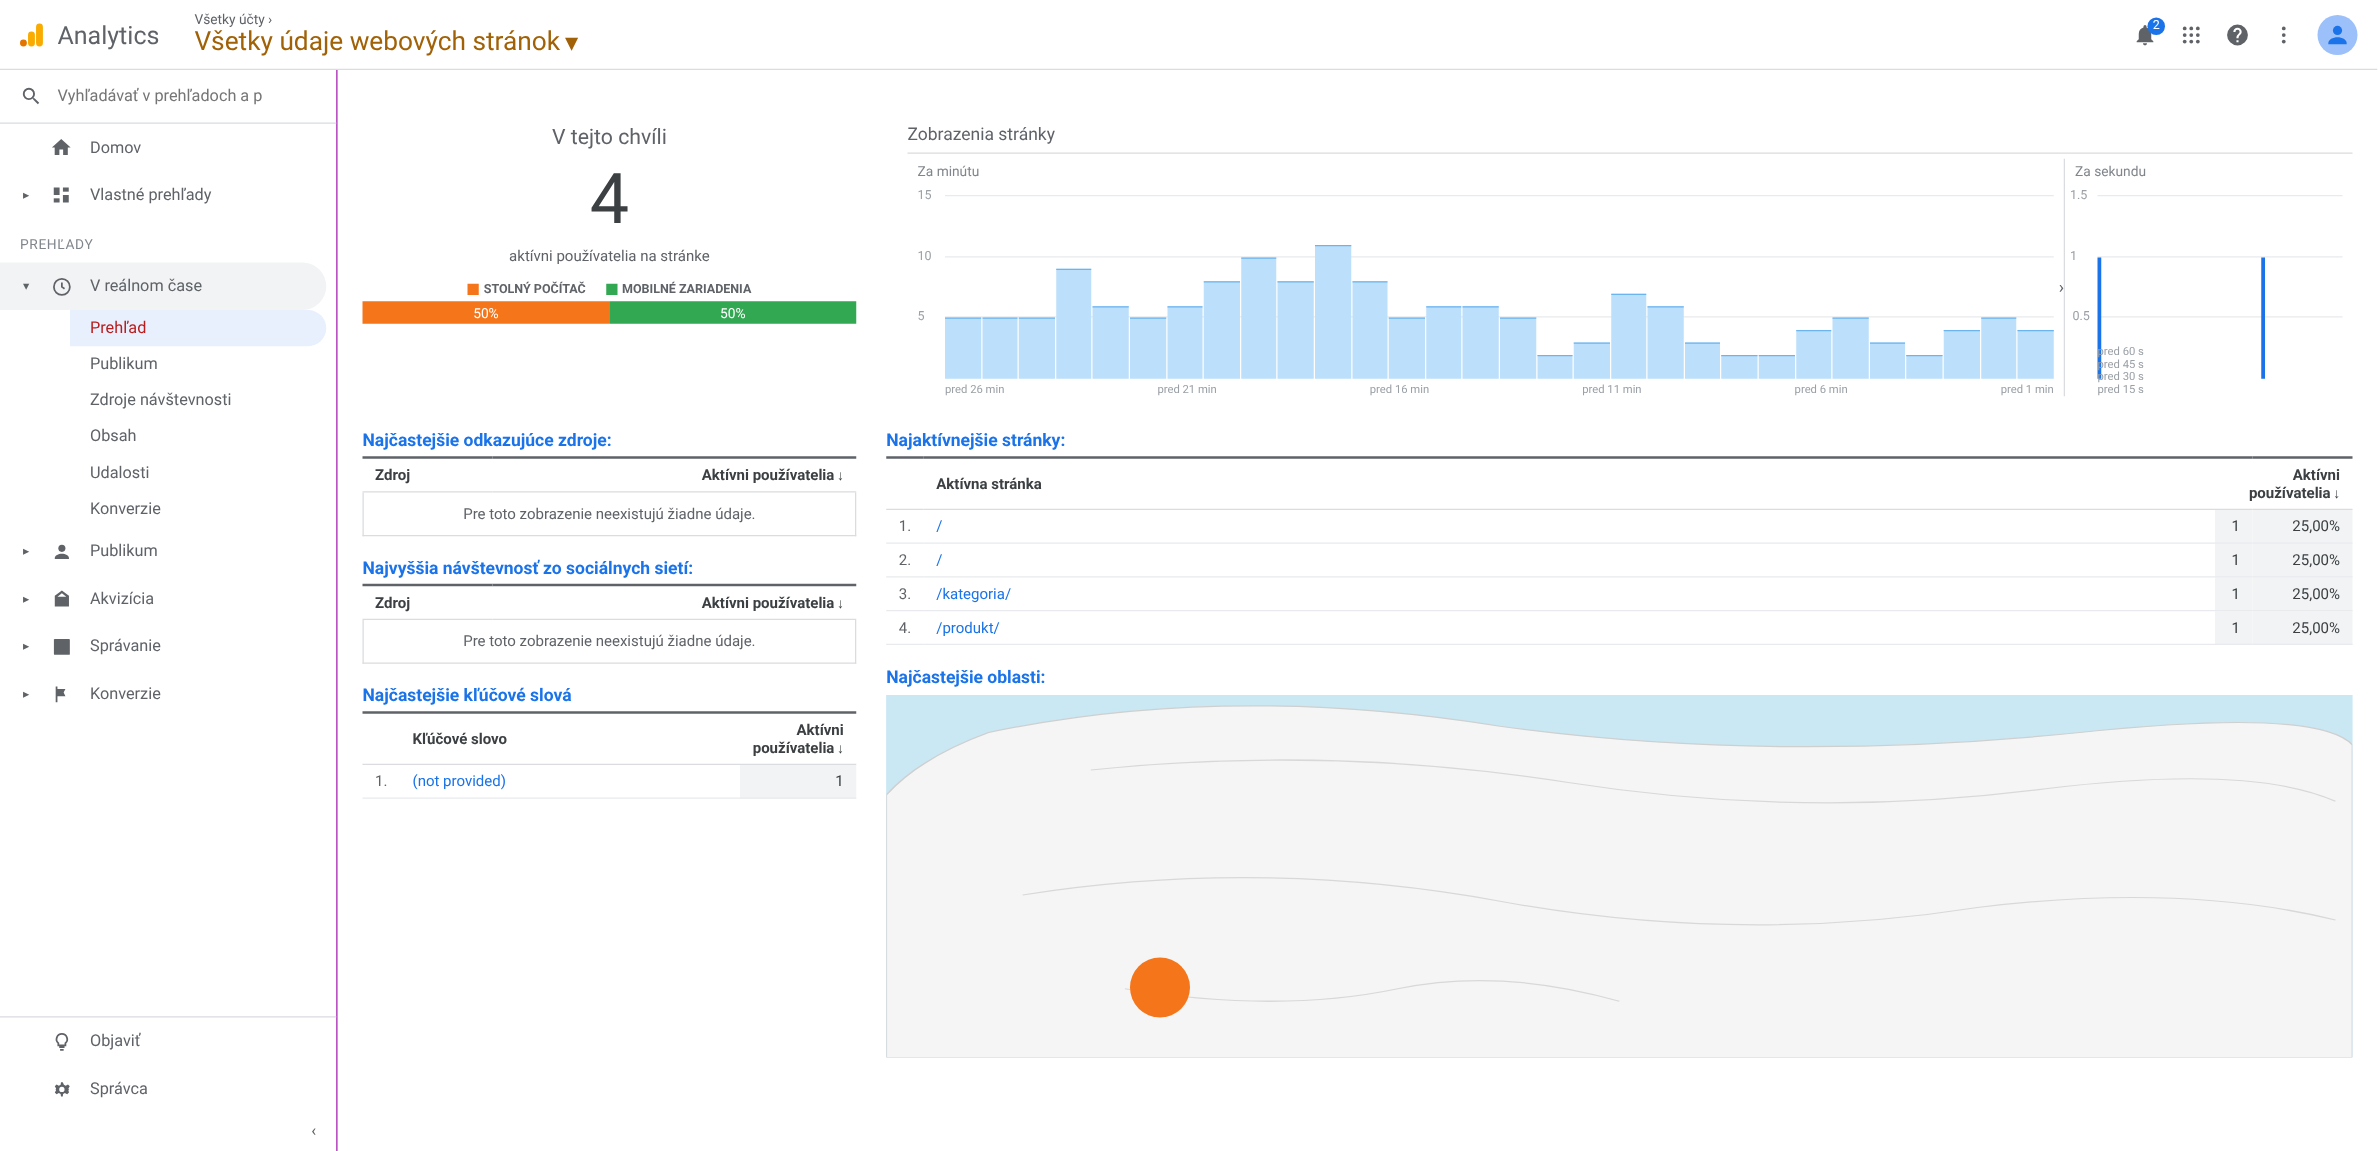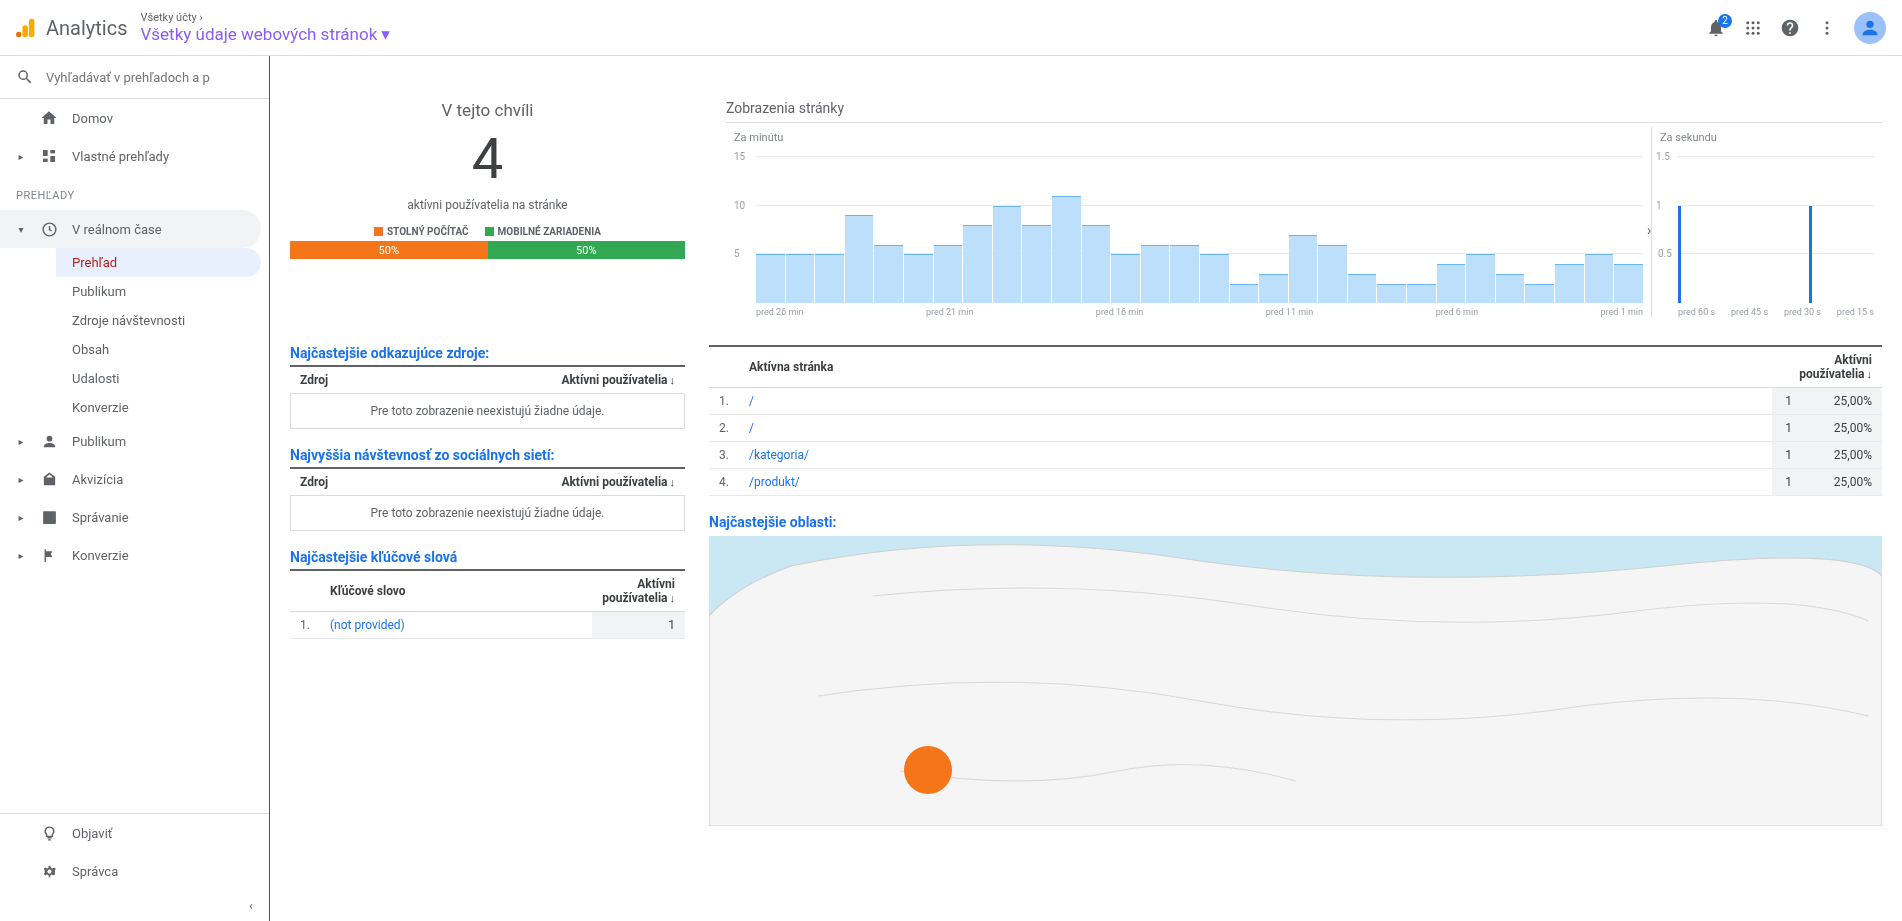--- a/index.html
+++ b/index.html
@@ -1,22 +1,22 @@
 <!DOCTYPE html>
 <html><head>
 <meta charset="utf-8">
 <style>
 * { margin: 0; padding: 0; box-sizing: border-box; font-family: Roboto, Arial, sans-serif; }
 body { background: #fff; color: #3c4043; font-size: 13px; overflow: hidden; }
 .header { display: flex; align-items: center; padding: 8px 16px; border-bottom: 1px solid #dadce0; height: 56px; }
-.logo { display: flex; align-items: center; gap: 8px; margin-right: 13px; }
+.logo { display: flex; align-items: center; gap: 8px; margin-right: 28px; }
 .logo-text { font-size: 20px; color: #5f6368; font-weight: 400; }
 .account-info { display: flex; flex-direction: column; font-size: 12px; }
 .account-info .all { color: #5f6368; font-size: 11px; }
-.account-info .view { font-size: 17px; color: #8b5cf6; display: flex; align-items: center; gap: 4px; }
+.account-info .view { font-size: 21px; color: #a16207; display: flex; align-items: center; gap: 4px; }
 .header-right { margin-left: auto; display: flex; align-items: center; gap: 18px; }
 .header-icon { color: #5f6368; cursor: pointer; position: relative; }
 .badge { position: absolute; top: -4px; right: -6px; background: #1a73e8; color: #fff; border-radius: 50%; width: 14px; height: 14px; font-size: 10px; display: flex; align-items: center; justify-content: center; }
 .avatar { width: 32px; height: 32px; border-radius: 50%; background: #9cc0fa; display: flex; align-items: center; justify-content: center; }
 .body { display: flex; height: calc(100vh - 56px); }
 .sidebar { width: 270px; border-right: 1px solid #a21caf; display: flex; flex-direction: column; position: relative; }
 .search-row { display: flex; align-items: center; padding: 12px 16px; border-bottom: 1px solid #dadce0; gap: 12px; color: #5f6368; }
 .search-row input { border: none; outline: none; font-size: 13px; color: #5f6368; width: 100%; }
 .nav-item { display: flex; align-items: center; gap: 14px; padding: 10px 16px; color: #5f6368; cursor: pointer; font-size: 13px; }
 .nav-item.expanded { background: #f1f3f4; border-radius: 0 20px 20px 0; margin-right: 8px; }
@@ -396,21 +396,21 @@
                   <div class="sbar" style="height: 0%; opacity: 0;"></div>
                   <div class="sbar" style="height: 0%; opacity: 0;"></div>
                   <div class="sbar" style="height: 0%; opacity: 0;"></div>
                   <div class="sbar" style="height: 0%; opacity: 0;"></div>
                   <div class="sbar" style="height: 0%; opacity: 0;"></div>
                   <div class="sbar" style="height: 0%; opacity: 0;"></div>
                   <div class="sbar" style="height: 0%; opacity: 0;"></div>
                   <div class="sbar" style="height: 0%; opacity: 0;"></div>
                   <div class="sbar" style="height: 0%; opacity: 0;"></div>
                 </div>
-                <div class="xaxis" style="left: 26px;">
+                <div class="xaxis" style="left: 26px; flex-direction: column;">
                   <span>pred 60 s</span>
                   <span>pred 45 s</span>
                   <span>pred 30 s</span>
                   <span>pred 15 s</span>
                 </div>
               </div>
           </div>
         </div>
       </div>
     </div>
@@ -452,20 +452,21 @@
               <tr>
                 <td class="idx">1.</td>
                 <td class="link">(not provided)</td>
                 <td class="num">1</td>
               </tr>
             </tbody>
         </table>
       </div>
 
       <div class="col">
+        <div class="sec-title">Najaktívnejšie stránky:</div>
         <table>
           <thead>
               <tr>
                 <th style="width:30px"></th>
                 <th>Aktívna stránka</th>
                 <th class="right" colspan="2"><span>Aktívni používatelia</span><span class="sort-icon">↓</span></th>
               </tr>
             </thead>
           <tbody id="pages-body">
               <tr>

